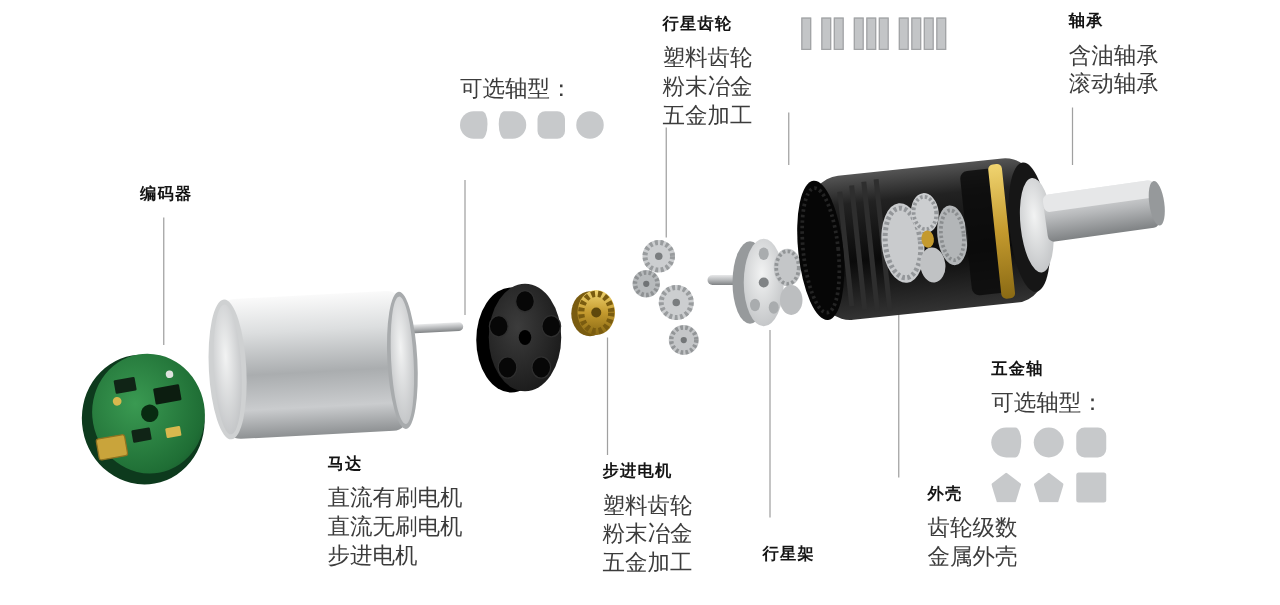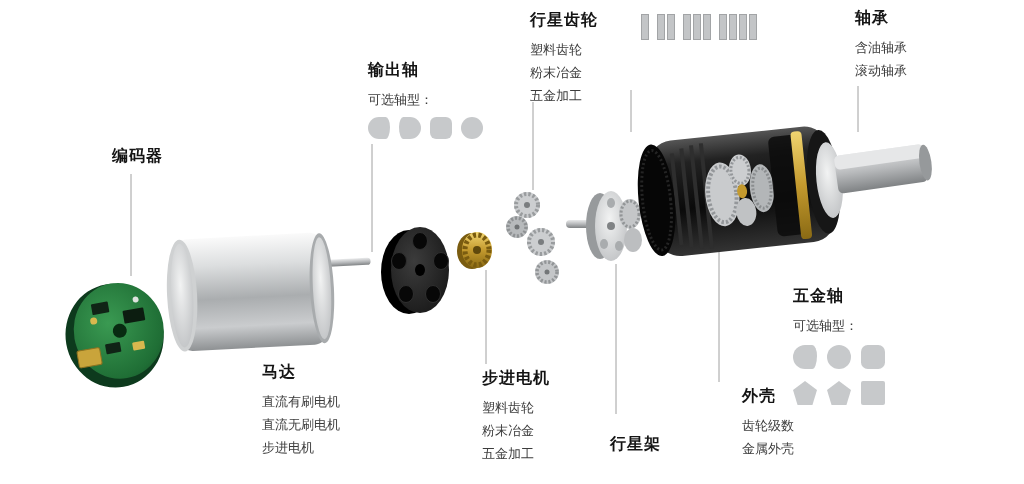--- a/index.html
+++ b/index.html
@@ -1,22 +1,22 @@
 <!DOCTYPE html>
 <html><head>
 <meta charset="utf-8">
 <style>
   * { margin:0; padding:0; box-sizing:border-box; }
   html, body { background:#ffffff; }
   body { font-family:"DejaVu Sans","Liberation Sans",sans-serif; }
   .canvas { position:relative; width:1024px; height:484px; background:#ffffff; overflow:hidden; }
   .art { position:absolute; left:0; top:0; width:1024px; height:484px; }
   .label { position:absolute; }
-  .label-title { font-size:16px; font-weight:700; color:#141414; letter-spacing:1px; margin-bottom:7px; white-space:nowrap; }
-  .label-item, .label-sub { font-size:13px; color:#3c3c3c; line-height:23px; white-space:nowrap; }
+  .label-title { font-size:13px; font-weight:700; color:#141414; letter-spacing:1px; margin-bottom:7px; white-space:nowrap; }
+  .label-item, .label-sub { font-size:18px; color:#3c3c3c; line-height:23px; white-space:nowrap; }
   .shape-row { display:flex; gap:9px; margin-top:6px; }
   .shape-grid { display:grid; grid-template-columns:repeat(3,24px); gap:12px 10px; margin-top:8px; }
   .shp { display:inline-block; width:22px; height:22px; background:#c7c9cb; }
   .shape-grid .shp { width:24px; height:24px; }
   .shp-dcut  { border-radius:50% 20% 20% 50% / 50% 45% 55% 50%; }
   .shp-dcut2 { border-radius:20% 50% 50% 20% / 45% 50% 50% 55%; }
   .shp-rsq   { border-radius:28%; }
   .shp-round { border-radius:50%; }
   .shp-pent  { clip-path:polygon(50% 0, 100% 38%, 81% 100%, 19% 100%, 0 38%); }
   .shp-sq    { border-radius:2px; }
@@ -179,21 +179,20 @@
       <rect x="836" y="150" width="90" height="14" rx="5" fill="#e6e7e8"></rect>
       <ellipse cx="926" cy="169" rx="6" ry="18" fill="#96999b"></ellipse>
     </g>
   </svg>
 
   <div class="label" style="left:112px; top:146px">
     <div class="label-title">编码器</div>
   </div>
 
   <div class="label" style="left:368px; top:60px">
-    <div class="label-title">输出轴</div>
     <div class="label-sub">可选轴型：</div>
     <div class="shape-row">
       <span class="shp shp-dcut"></span>
       <span class="shp shp-dcut2"></span>
       <span class="shp shp-rsq"></span>
       <span class="shp shp-round"></span>
     </div>
   </div>
 
   <div class="label" style="left:530px; top:10px">

